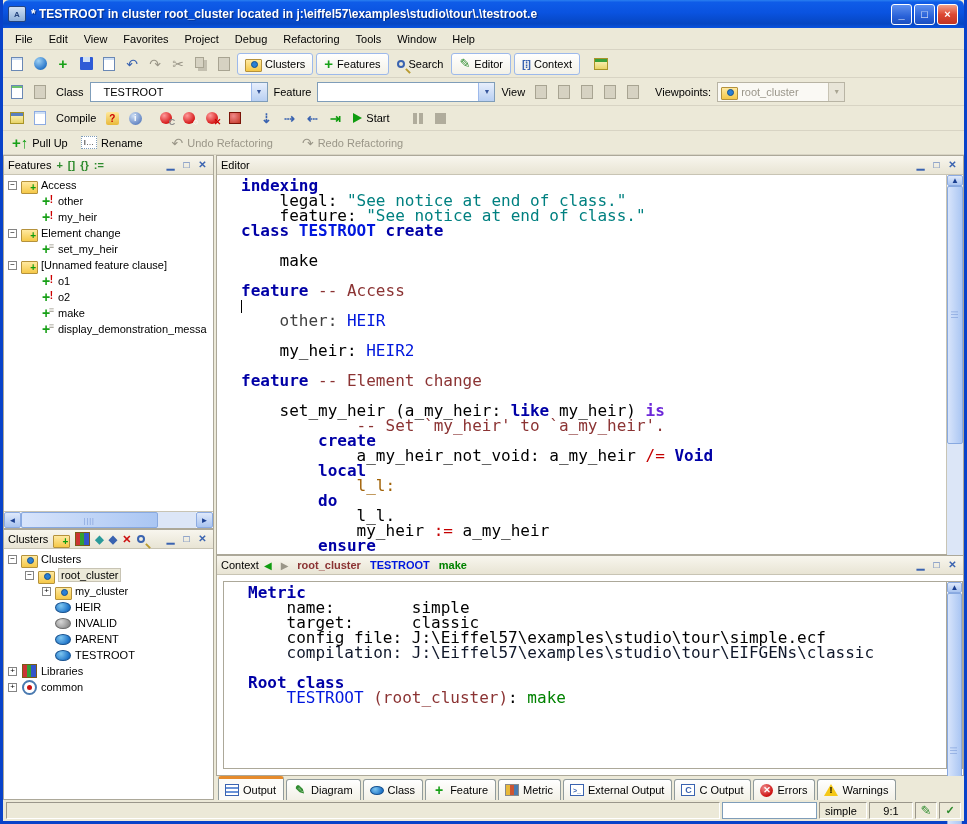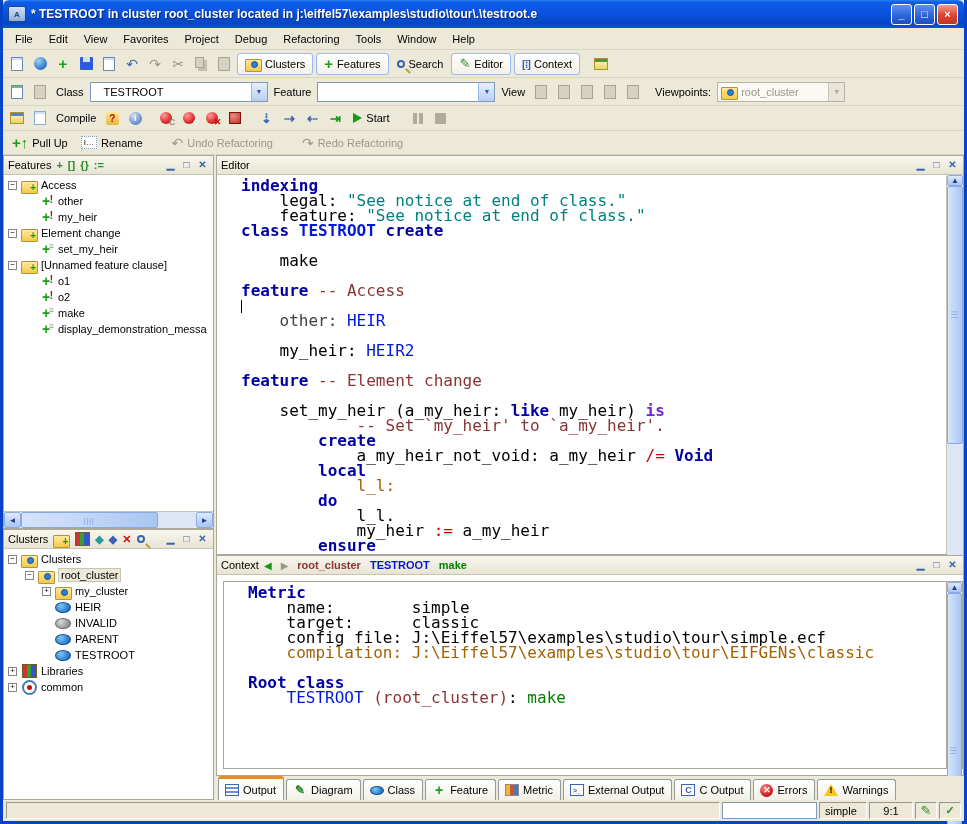--- a/index.html
+++ b/index.html
@@ -606,21 +606,21 @@
             <span class="pbtn">□</span>
             <span class="pbtn">✕</span>
           </span>
         </div>
         <div class="codewrap" style="border:6px solid #fff; border-right:0">
           <div class="codearea" style="border:1px solid #aca899; border-right:0">
               <div class="code-line"><span class="c-kw" style="color: rgb(0, 0, 166); font-weight: bold;">Metric</span></div>
               <div class="code-line"><span class="c-plain" style="color: rgb(0, 0, 0);">    name:        simple</span></div>
               <div class="code-line"><span class="c-plain" style="color: rgb(0, 0, 0);">    target:      classic</span></div>
               <div class="code-line"><span class="c-plain" style="color: rgb(0, 0, 0);">    config file: J:\Eiffel57\examples\studio\tour\simple.ecf</span></div>
-              <div class="code-line"><span class="c-plain" style="color: #a16207;">    compilation: J:\Eiffel57\examples\studio\tour\EIFGENs\classic</span></div>
+              <div class="code-line"><span class="c-plain" style="color: #0f172a;">    compilation: J:\Eiffel57\examples\studio\tour\EIFGENs\classic</span></div>
               <div class="code-line">&nbsp;</div>
               <div class="code-line"><span class="c-kw" style="color: rgb(0, 0, 166); font-weight: bold;">Root class</span></div>
               <div class="code-line"><span class="c-plain" style="color: rgb(0, 0, 0);">    </span><span class="c-cls" style="color: rgb(0, 23, 221);">TESTROOT</span><span class="c-plain" style="color: rgb(0, 0, 0);"> </span><span class="c-cmt" style="color: rgb(139, 51, 51);">(root_cluster)</span><span class="c-plain" style="color: rgb(0, 0, 0);">: </span><span class="c-feat" style="color: rgb(0, 130, 0);">make</span></div>
             </div>
           <div class="vsb" style="border:1px solid #aca899">
             <span class="sbarrow">▲</span>
             <span class="sbtrack">
                 <span class="sbthumb" style="height:62%">|||</span>
               </span>
 

